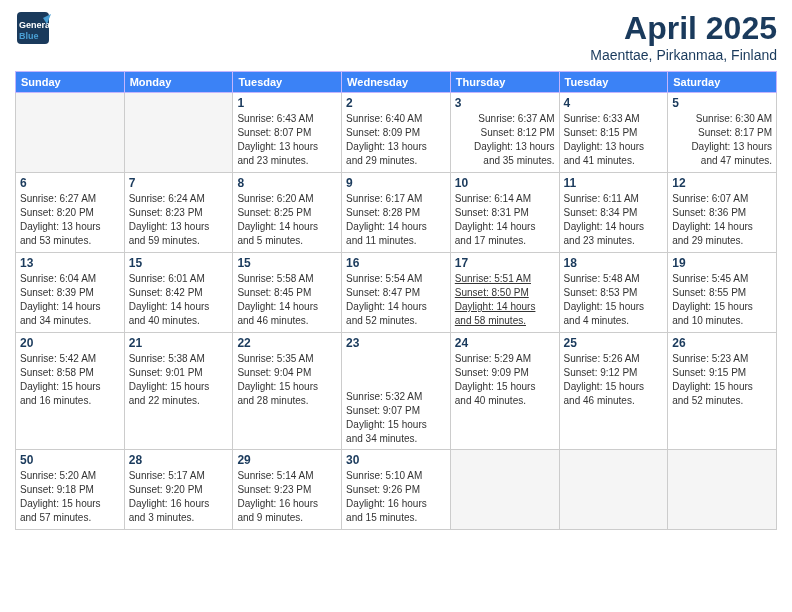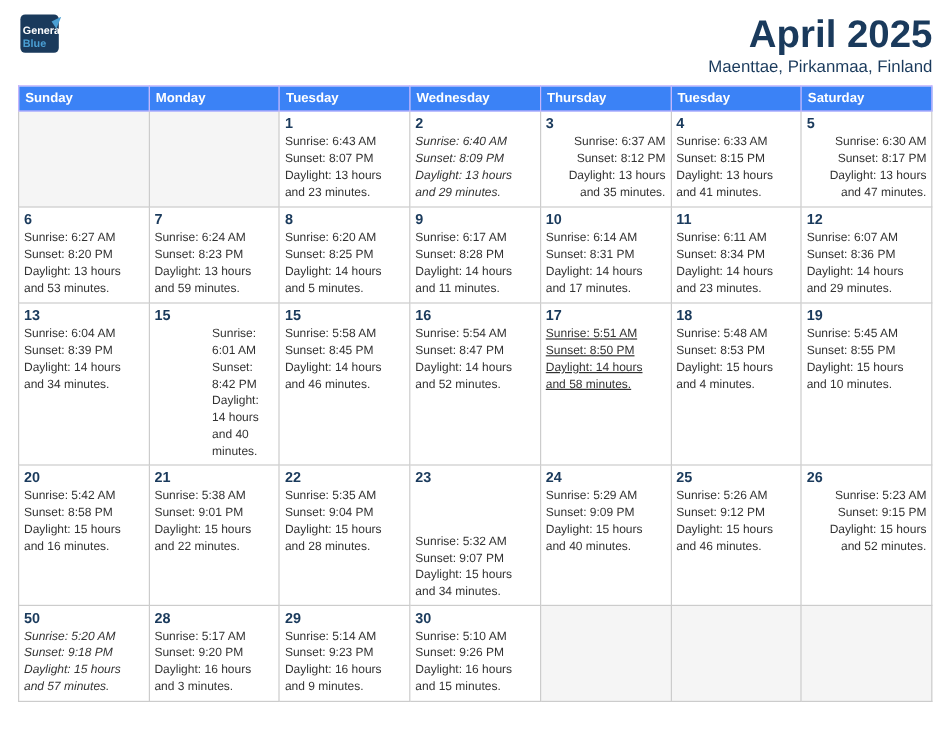--- a/index.html
+++ b/index.html
@@ -119,21 +119,21 @@
           <td class="empty"></td>
           <td>
             <span class="day-num">1</span>
             <div class="day-info" style="white-space: pre-line;">Sunrise: 6:43 AM
 Sunset: 8:07 PM
 Daylight: 13 hours
 and 23 minutes.</div>
           </td>
           <td>
             <span class="day-num">2</span>
-            <div class="day-info" style="white-space: pre-line; font-style: italic;">Sunrise: 6:40 AM
+            <div class="day-info" style="white-space: pre-line;">Sunrise: 6:40 AM
 Sunset: 8:09 PM
 Daylight: 13 hours
 and 29 minutes.</div>
           </td>
           <td>
             <span class="day-num">3</span>
             <div class="day-info" style="white-space: pre-line; text-align: right;">Sunrise: 6:37 AM
 Sunset: 8:12 PM
 Daylight: 13 hours
 and 35 minutes.</div>
@@ -207,21 +207,21 @@
         <tr>
           <td>
             <span class="day-num">13</span>
             <div class="day-info" style="white-space: pre-line;">Sunrise: 6:04 AM
 Sunset: 8:39 PM
 Daylight: 14 hours
 and 34 minutes.</div>
           </td>
           <td>
             <span class="day-num">15</span>
-            <div class="day-info" style="white-space: pre-line; margin-left: 48px;">Sunrise: 6:01 AM
+            <div class="day-info" style="white-space: pre-line;">Sunrise: 6:01 AM
 Sunset: 8:42 PM
 Daylight: 14 hours
 and 40 minutes.</div>
           </td>
           <td>
             <span class="day-num">15</span>
             <div class="day-info" style="white-space: pre-line;">Sunrise: 5:58 AM
 Sunset: 8:45 PM
 Daylight: 14 hours
 and 46 minutes.</div>
@@ -293,30 +293,30 @@
           </td>
           <td>
             <span class="day-num">25</span>
             <div class="day-info" style="white-space: pre-line;">Sunrise: 5:26 AM
 Sunset: 9:12 PM
 Daylight: 15 hours
 and 46 minutes.</div>
           </td>
           <td>
             <span class="day-num">26</span>
-            <div class="day-info" style="white-space: pre-line; text-align: right;">Sunrise: 5:23 AM
+            <div class="day-info" style="white-space: pre-line;">Sunrise: 5:23 AM
 Sunset: 9:15 PM
 Daylight: 15 hours
 and 52 minutes.</div>
           </td>
         </tr>
         <tr>
           <td>
             <span class="day-num">50</span>
-            <div class="day-info" style="white-space: pre-line; font-style: italic;">Sunrise: 5:20 AM
+            <div class="day-info" style="white-space: pre-line;">Sunrise: 5:20 AM
 Sunset: 9:18 PM
 Daylight: 15 hours
 and 57 minutes.</div>
           </td>
           <td>
             <span class="day-num">28</span>
             <div class="day-info" style="white-space: pre-line;">Sunrise: 5:17 AM
 Sunset: 9:20 PM
 Daylight: 16 hours
 and 3 minutes.</div>

